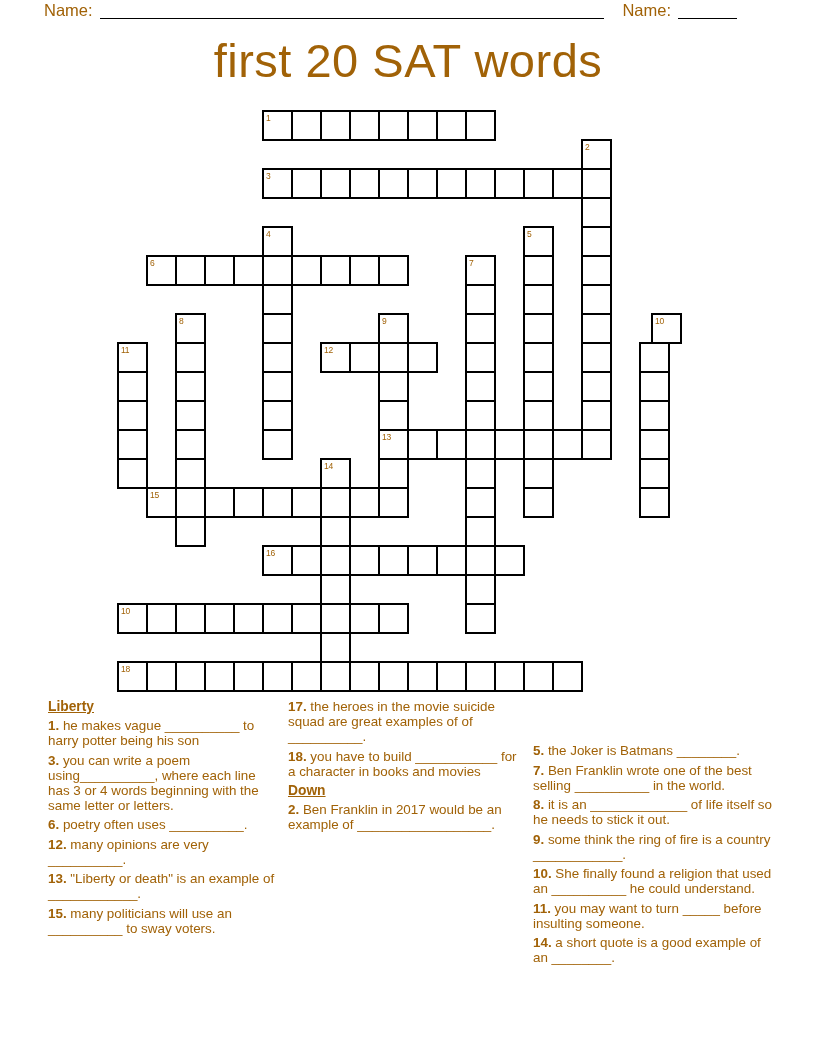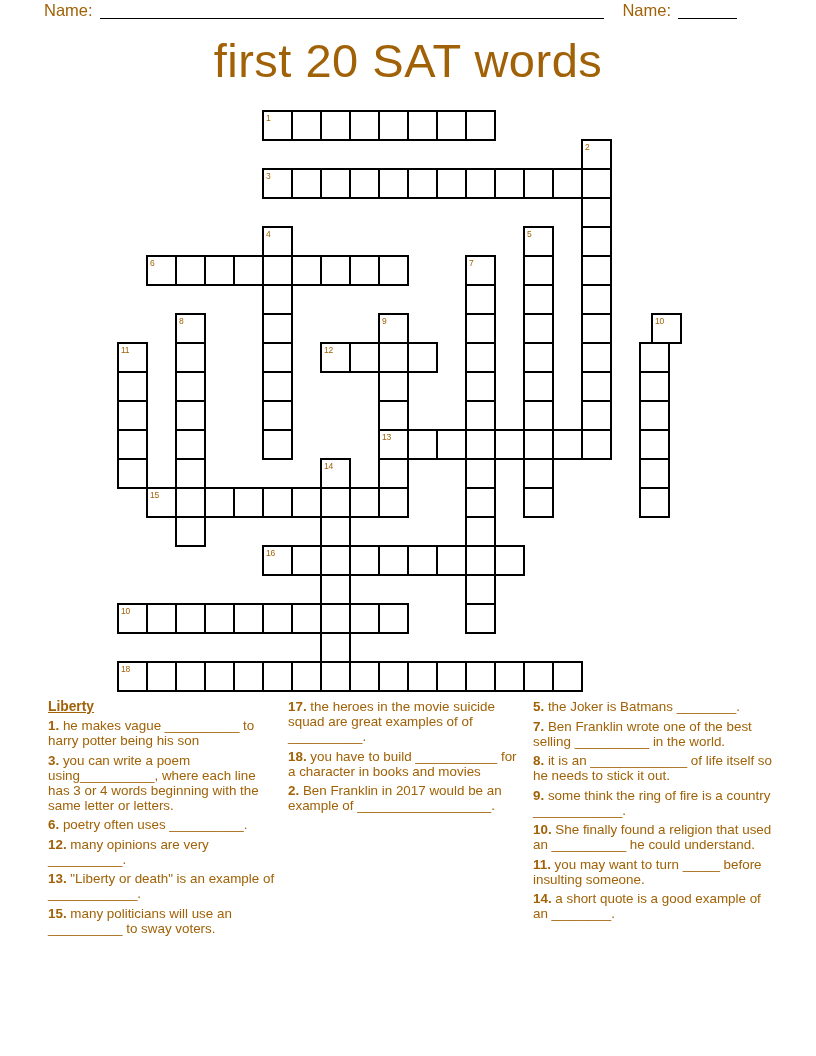--- a/index.html
+++ b/index.html
@@ -70,21 +70,21 @@
 
   
   .clue-col {
     position: absolute;
     top: 699px;
     font-size: 13.4px;
     line-height: 15px;
   }
   #col1 { left: 48px;  width: 232px; }
   #col2 { left: 288px; width: 238px; }
-  #col3 { left: 533px; width: 244px; }
+  #col3 { left: 533px; width: 244px; margin-top: 44px; }
   .clue { margin: 0 0 4.5px 0; }
   .clue b { font-weight: 700; }
   .clue-header {
     font-weight: 700;
     text-decoration: underline;
     font-size: 13.8px;
     margin: 0 0 4px 0;
   }
 </style>
 </head>
@@ -292,20 +292,21 @@
       <div class="clue"><b>1.</b> he makes vague __________ to harry potter being his son</div>
       <div class="clue"><b>3.</b> you can write a poem using__________, where each line has 3 or 4 words beginning with the same letter or letters.</div>
       <div class="clue"><b>6.</b> poetry often uses __________.</div>
       <div class="clue"><b>12.</b> many opinions are very __________.</div>
       <div class="clue"><b>13.</b> "Liberty or death" is an example of ____________.</div>
       <div class="clue"><b>15.</b> many politicians will use an __________ to sway voters.</div>
     </div>
   <div class="clue-col" id="col2">
       <div class="clue"><b>17.</b> the heroes in the movie suicide squad are great examples of of __________.</div>
       <div class="clue"><b>18.</b> you have to build ___________ for a character in books and movies</div>
+      <div class="clue-header">Down</div>
       <div class="clue"><b>2.</b> Ben Franklin in 2017 would be an example of __________________.</div>
     </div>
   <div class="clue-col" id="col3">
       <div class="clue"><b>5.</b> the Joker is Batmans ________.</div>
       <div class="clue"><b>7.</b> Ben Franklin wrote one of the best selling __________ in the world.</div>
       <div class="clue"><b>8.</b> it is an _____________ of life itself so he needs to stick it out.</div>
       <div class="clue"><b>9.</b> some think the ring of fire is a country ____________.</div>
       <div class="clue"><b>10.</b> She finally found a religion that used an __________ he could understand.</div>
       <div class="clue"><b>11.</b> you may want to turn _____ before insulting someone.</div>
       <div class="clue"><b>14.</b> a short quote is a good example of an ________.</div>

